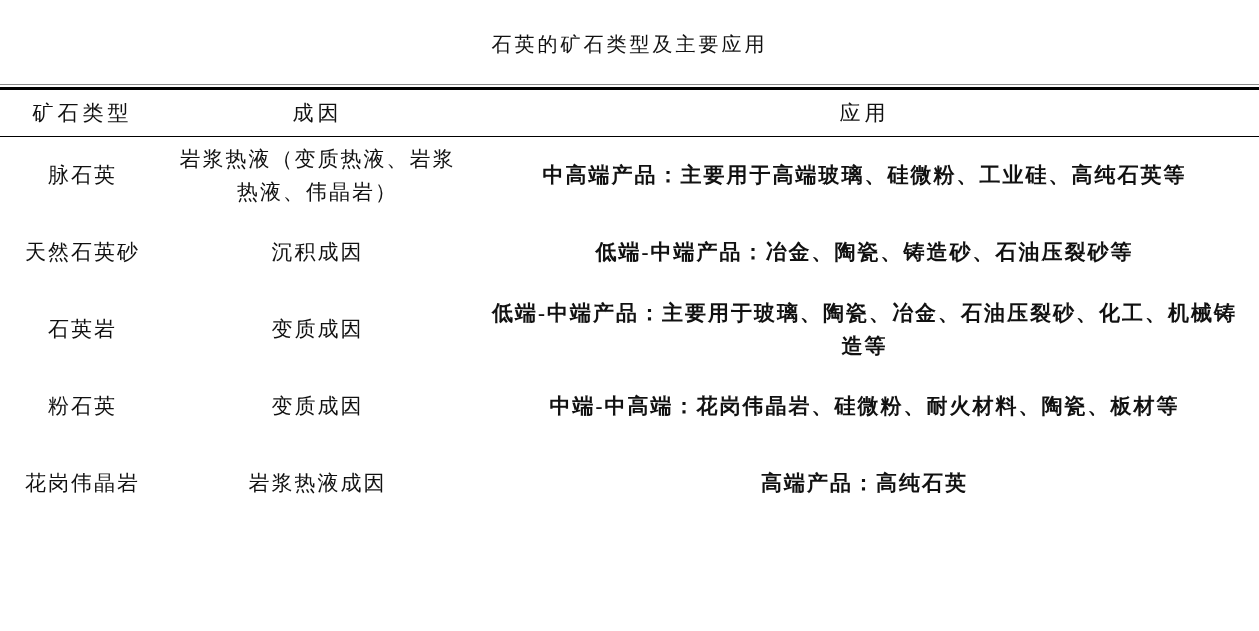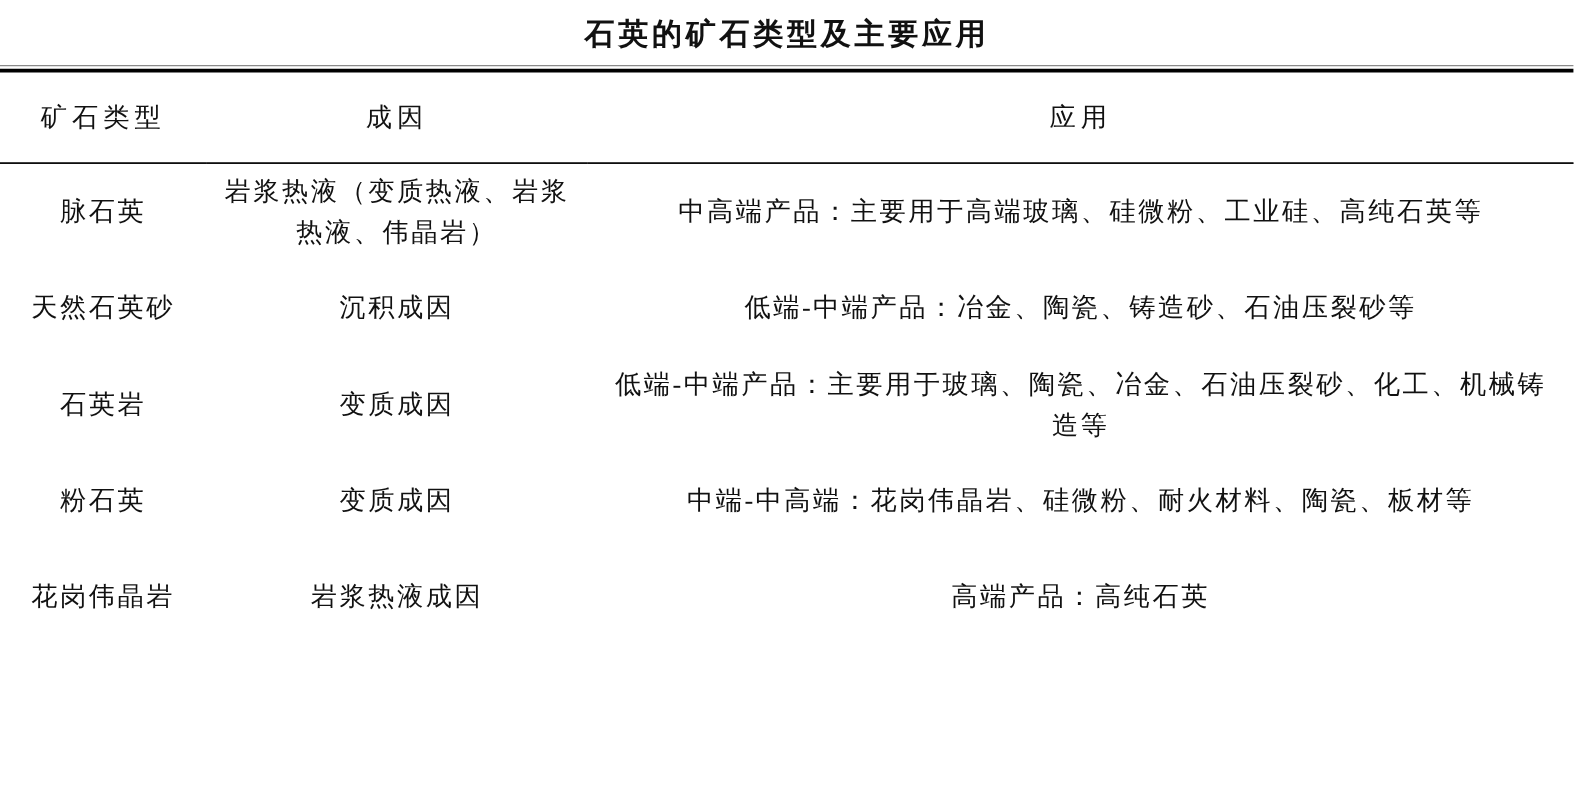--- a/index.html
+++ b/index.html
@@ -11,24 +11,24 @@
   }
   .page {
     position: relative;
     width: 1259px;
     height: 631px;
     background: #ffffff;
     overflow: hidden;
   }
   .doc-title {
     text-align: center;
-    font-size: 24px;
+    font-size: 20px;
     letter-spacing: 3px;
-    font-weight: 700;
-    margin: 0;
+    font-weight: 400;
+    margin: 16px;
     padding-top: 12px;
     height: 40px;
     line-height: 32px;
   }
   
   .rule-pair .thin  { height: 1px; background: #8a8a8a; }
   .rule-pair .gap   { height: 2px; background: transparent; }
   .rule-pair .thick { height: 3px; background: #000000; }
 
   table.quartz {
@@ -40,32 +40,32 @@
   table.quartz col.c-gen   { width: 305px; }
   table.quartz col.c-app   { width: 789px; }
 
   table.quartz thead td {
     font-size: 21px;
     letter-spacing: 4px;
     text-align: center;
     vertical-align: middle;
     height: 40px;
     border-bottom: 1px solid #000000;
-    padding: 16px;
+    padding: 3px;
   }
   table.quartz tbody td {
     font-size: 21px;
     letter-spacing: 2px;
     line-height: 1.55;
     text-align: center;
     vertical-align: middle;
     height: 73px;
     padding: 2px 8px;
   }
-  table.quartz tbody td.app { padding: 2px 14px; }
+  table.quartz tbody td.app { padding: 2px 14px; font-weight: bold; }
 </style>
 </head>
 <body>
 
 <div class="page">
 
   <div class="doc-title">石英的矿石类型及主要应用</div>
 
   <div class="rule-pair">
     <div class="thin"></div>

